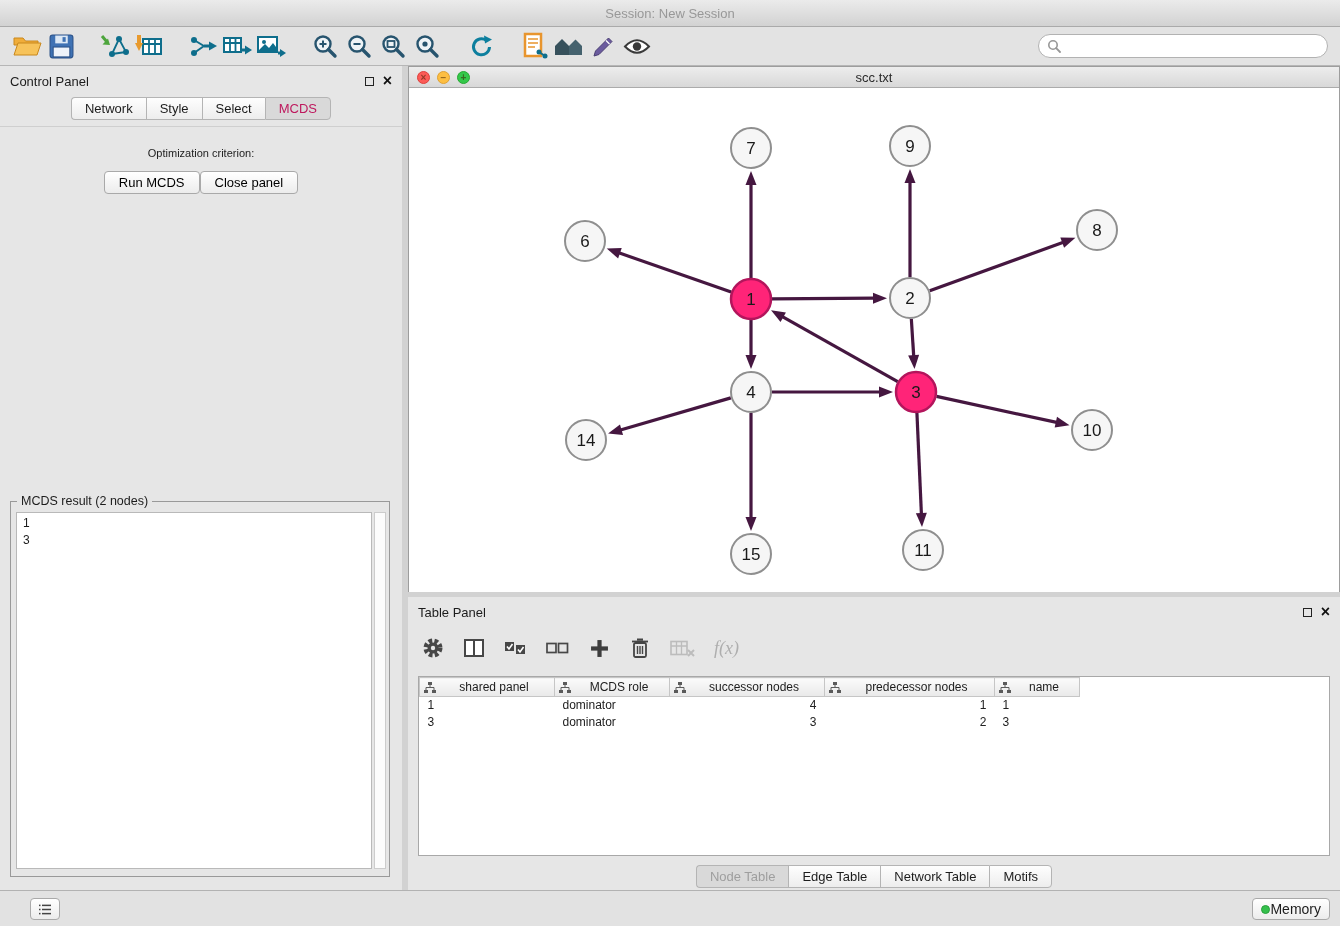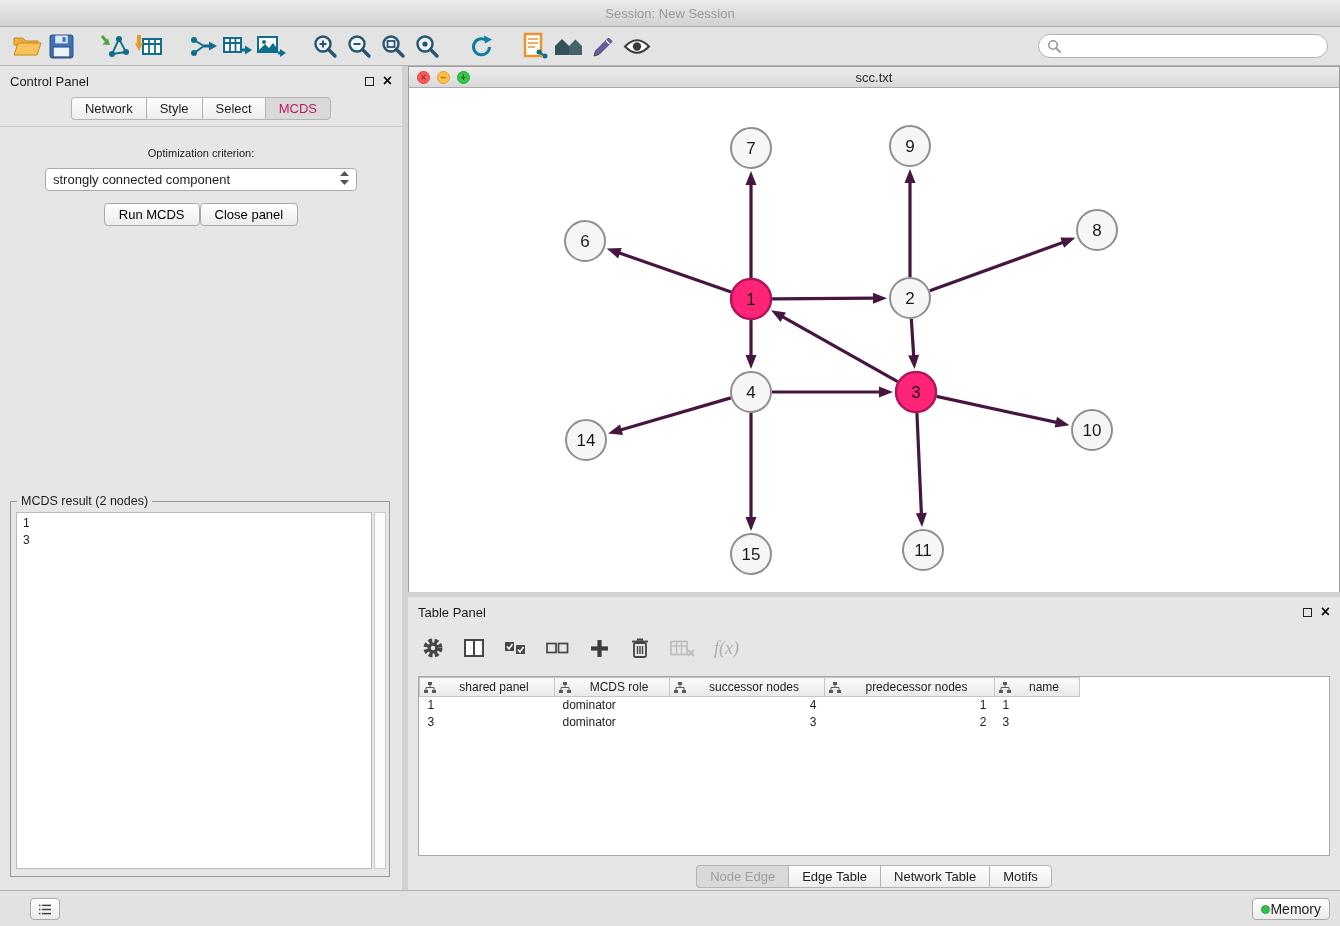--- a/index.html
+++ b/index.html
@@ -326,29 +326,20 @@
   <div class="cp-tabs">
     <span class="cp-tab">Network</span>
     <span class="cp-tab">Style</span>
     <span class="cp-tab">Select</span>
     <span class="cp-tab selected">MCDS</span>
   </div>
 
   <div class="cp-content">
     <div class="opt-label">Optimization criterion:</div>
 
-    <div class="dropdown">
-      <span>strongly connected component</span>
-      <span class="stepper">
-        <svg width="9" height="14" viewBox="0 0 9 14">
-          <polygon points="4.5,0 9,5 0,5" fill="#555"></polygon>
-          <polygon points="4.5,14 9,9 0,9" fill="#555"></polygon>
-        </svg>
-      </span>
-    </div>
 
     <div class="cp-buttons">
       <button class="btn">Run MCDS</button>
       <button class="btn">Close panel</button>
     </div>
   </div>
 
   <div class="result-group">
     <span class="result-label">MCDS result (2 nodes)</span>
     <div class="result-box">
@@ -582,21 +573,21 @@
             <td class="col-1">dominator</td>
             <td class="col-2">3</td>
             <td class="col-3">2</td>
             <td class="col-4">3</td>
           </tr>
         </tbody>
     </table>
   </div>
 
   <div class="tp-tabs">
-    <span class="tp-tab selected">Node Edge</span>
+    <span class="tp-tab selected">Node Table</span>
     <span class="tp-tab">Edge Table</span>
     <span class="tp-tab">Network Table</span>
     <span class="tp-tab">Motifs</span>
   </div>
 </div>
 
 <div class="statusbar">
   <span class="status-btn left">
     <svg width="16" height="13" viewBox="0 0 16 13">
       <rect x="0" y="0" width="2" height="2" fill="#444"></rect>

